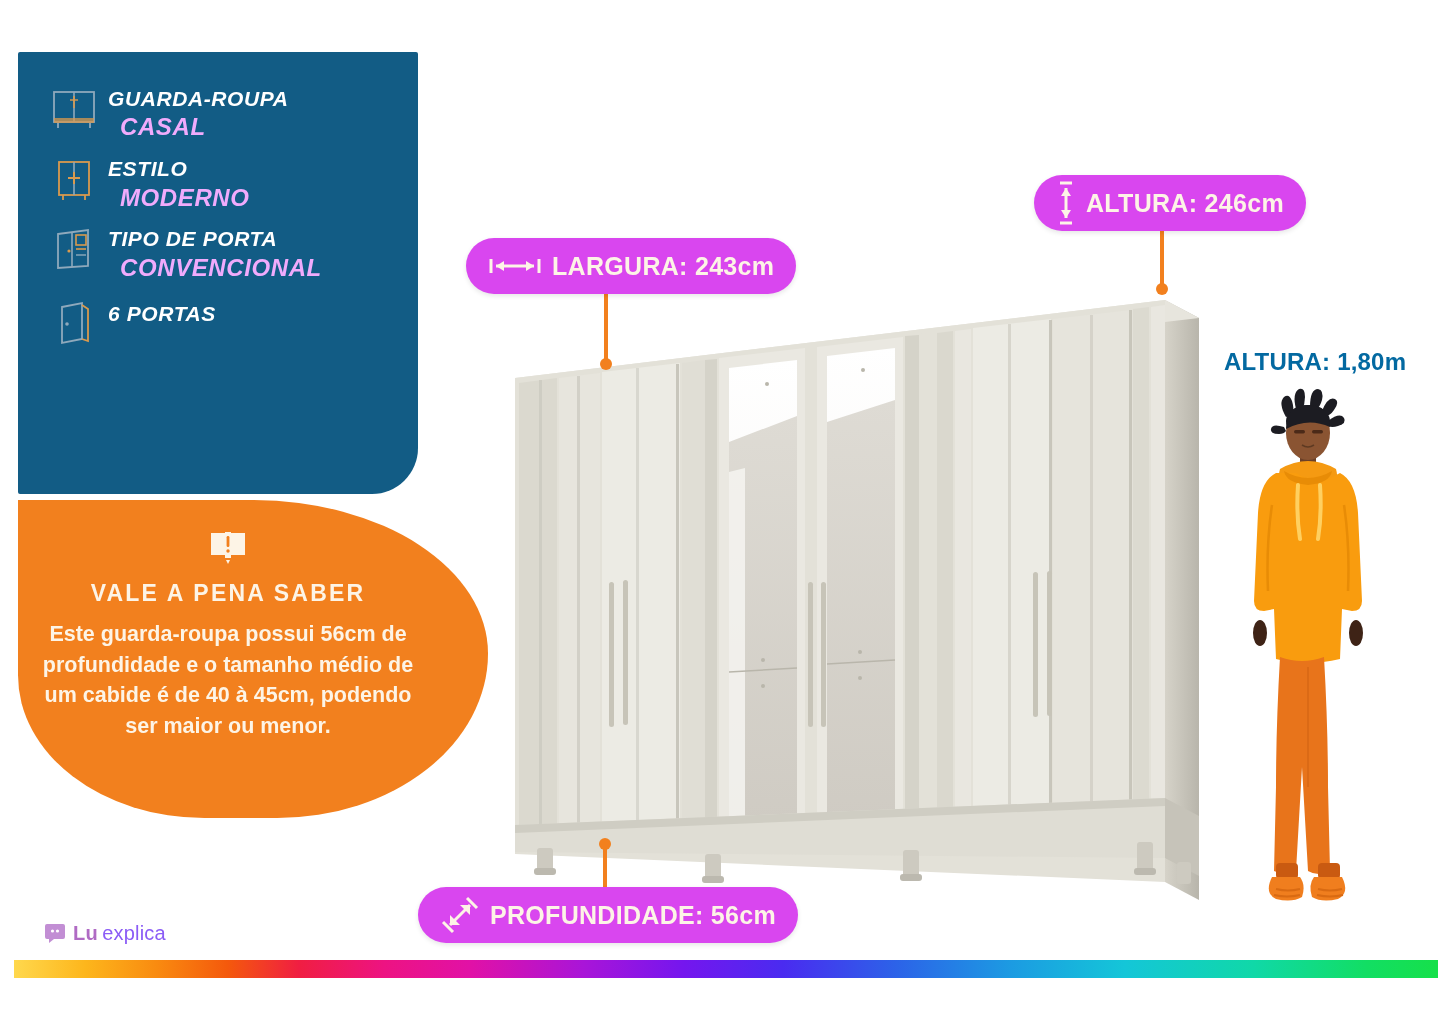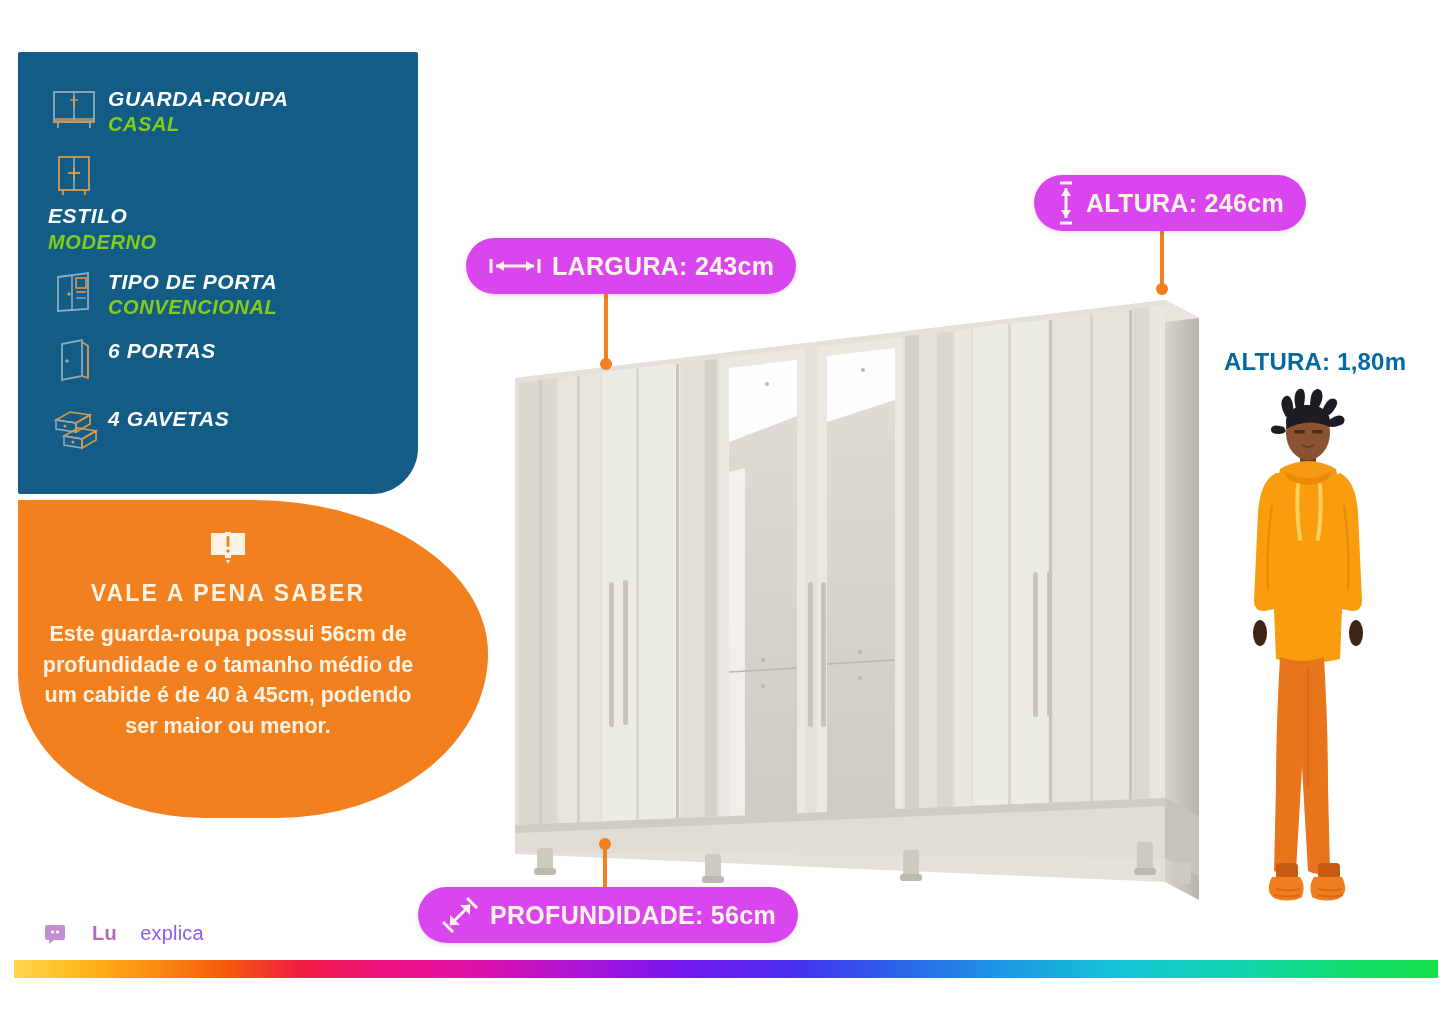--- a/index.html
+++ b/index.html
@@ -21,26 +21,26 @@
     font-style: italic;
   }
   .spec-row { display: flex; align-items: flex-start; padding-left: 30px; margin-bottom: 6px; }
   .spec-icon { width: 52px; min-width: 52px; height: 52px; position: relative; margin-right: 8px; }
   .spec-text { padding-top: 2px; }
   .spec-label {
     color: #ffffff; font-size: 21px; font-weight: 700;
     letter-spacing: 0.6px; line-height: 1.26; white-space: nowrap;
   }
   .spec-value {
-    color: #84cc16; font-size: 20px; font-weight: 800;
-    letter-spacing: 0.6px; line-height: 1.24; white-space: nowrap;
+    color: #f0abfc; font-size: 24px; font-weight: 800;
+    letter-spacing: 0.6px; line-height: 1.24; white-space: nowrap; margin-left: 12px;
   }
   .spec-row.single .spec-label { font-size: 21px; }
   .spec-row.r1 { margin-top: 4px; }
-  .spec-row.r2 { margin-top: 12px; flex-direction: column; }
+  .spec-row.r2 { margin-top: 12px; }
   .spec-row.r3 { margin-top: 12px; }
   .spec-row.r4 { margin-top: 16px; }
   .spec-row.r5 { margin-top: 16px; }
   .spec-row.r6 { margin-top: 14px; }
 
   
   .tip-blob {
     position: absolute; left: 18px; top: 500px;
     width: 470px; height: 318px;
     background: #F2801E;
@@ -96,21 +96,21 @@
     white-space: nowrap;
   }
 
   
   .wardrobe { position: absolute; left: 505px; top: 282px; width: 700px; height: 640px; }
 
   
   .person { position: absolute; left: 1228px; top: 385px; width: 160px; height: 545px; }
 
   
-  .logo { position: absolute; left: 44px; top: 922px; display: flex; align-items: flex-end; gap: 19px; }
+  .logo { position: absolute; left: 44px; top: 922px; display: flex; align-items: flex-start; }
   .logo-mark { width: 22px; height: 22px; margin-right: 7px; }
   .logo-lu { color: #B06BC4; font-size: 20px; font-weight: 800; letter-spacing: 0.4px; }
   .logo-explica { color: #8b5cf6; font-size: 20px; font-weight: 400; letter-spacing: 0.2px; margin-left: 4px; }
 
   
   .rainbow {
     position: absolute; left: 14px; top: 960px; width: 1424px; height: 18px;
     background: linear-gradient(90deg,
       #FFD84D 0%, #FDB61C 5%, #F98B10 10%, #F4590C 15%,
       #F01E42 20%, #ED1382 26%, #E111A6 32%, #A915D8 40%,
@@ -183,37 +183,20 @@
           <path d="M14 8 L34 4 L34 40 L14 44 Z" stroke="#8FA9BC" stroke-width="1.8" fill="none"></path>
           <path d="M34 6 L40 10 L40 42 L34 40" stroke="#D99A4E" stroke-width="1.8" fill="none"></path>
           <circle cx="19" cy="25" r="1.8" fill="#8FA9BC"></circle>
         </svg>
       </div>
       <div class="spec-text">
         <div class="spec-label">6  PORTAS</div>
       </div>
     </div>
 
-    <div class="spec-row r5 single">
-      <div class="spec-icon">
-        <svg width="52" height="52" viewBox="0 0 52 52" fill="none">
-          <path d="M8 16 L22 8 L42 11 L28 19 Z" stroke="#D99A4E" stroke-width="1.6" fill="none"></path>
-          <path d="M8 16 L8 25 L28 28 L28 19 Z" stroke="#8FA9BC" stroke-width="1.6" fill="none"></path>
-          <path d="M28 19 L42 11 L42 20 L28 28 Z" stroke="#D99A4E" stroke-width="1.6" fill="none"></path>
-          <circle cx="17" cy="22" r="1.5" fill="#D99A4E"></circle>
-          <path d="M16 32 L30 24 L48 27 L34 35 Z" stroke="#D99A4E" stroke-width="1.6" fill="none"></path>
-          <path d="M16 32 L16 41 L34 44 L34 35 Z" stroke="#8FA9BC" stroke-width="1.6" fill="none"></path>
-          <path d="M34 35 L48 27 L48 36 L34 44 Z" stroke="#D99A4E" stroke-width="1.6" fill="none"></path>
-          <circle cx="25" cy="38" r="1.5" fill="#D99A4E"></circle>
-        </svg>
-      </div>
-      <div class="spec-text">
-        <div class="spec-label">4 GAVETAS</div>
-      </div>
-    </div>
 
   </div>
 
   <div class="tip-blob">
     <div class="inner">
       <div class="tip-icon">
         <svg width="38" height="34" viewBox="0 0 38 34" fill="none">
           <path d="M2 3 h14 v22 h-14 z" fill="#FDF4E6"></path>
           <path d="M22 3 h14 v22 h-14 z" fill="#FDF4E6"></path>
           <path d="M16 2 h6 v26 h-6 z" fill="#FDF4E6"></path>

